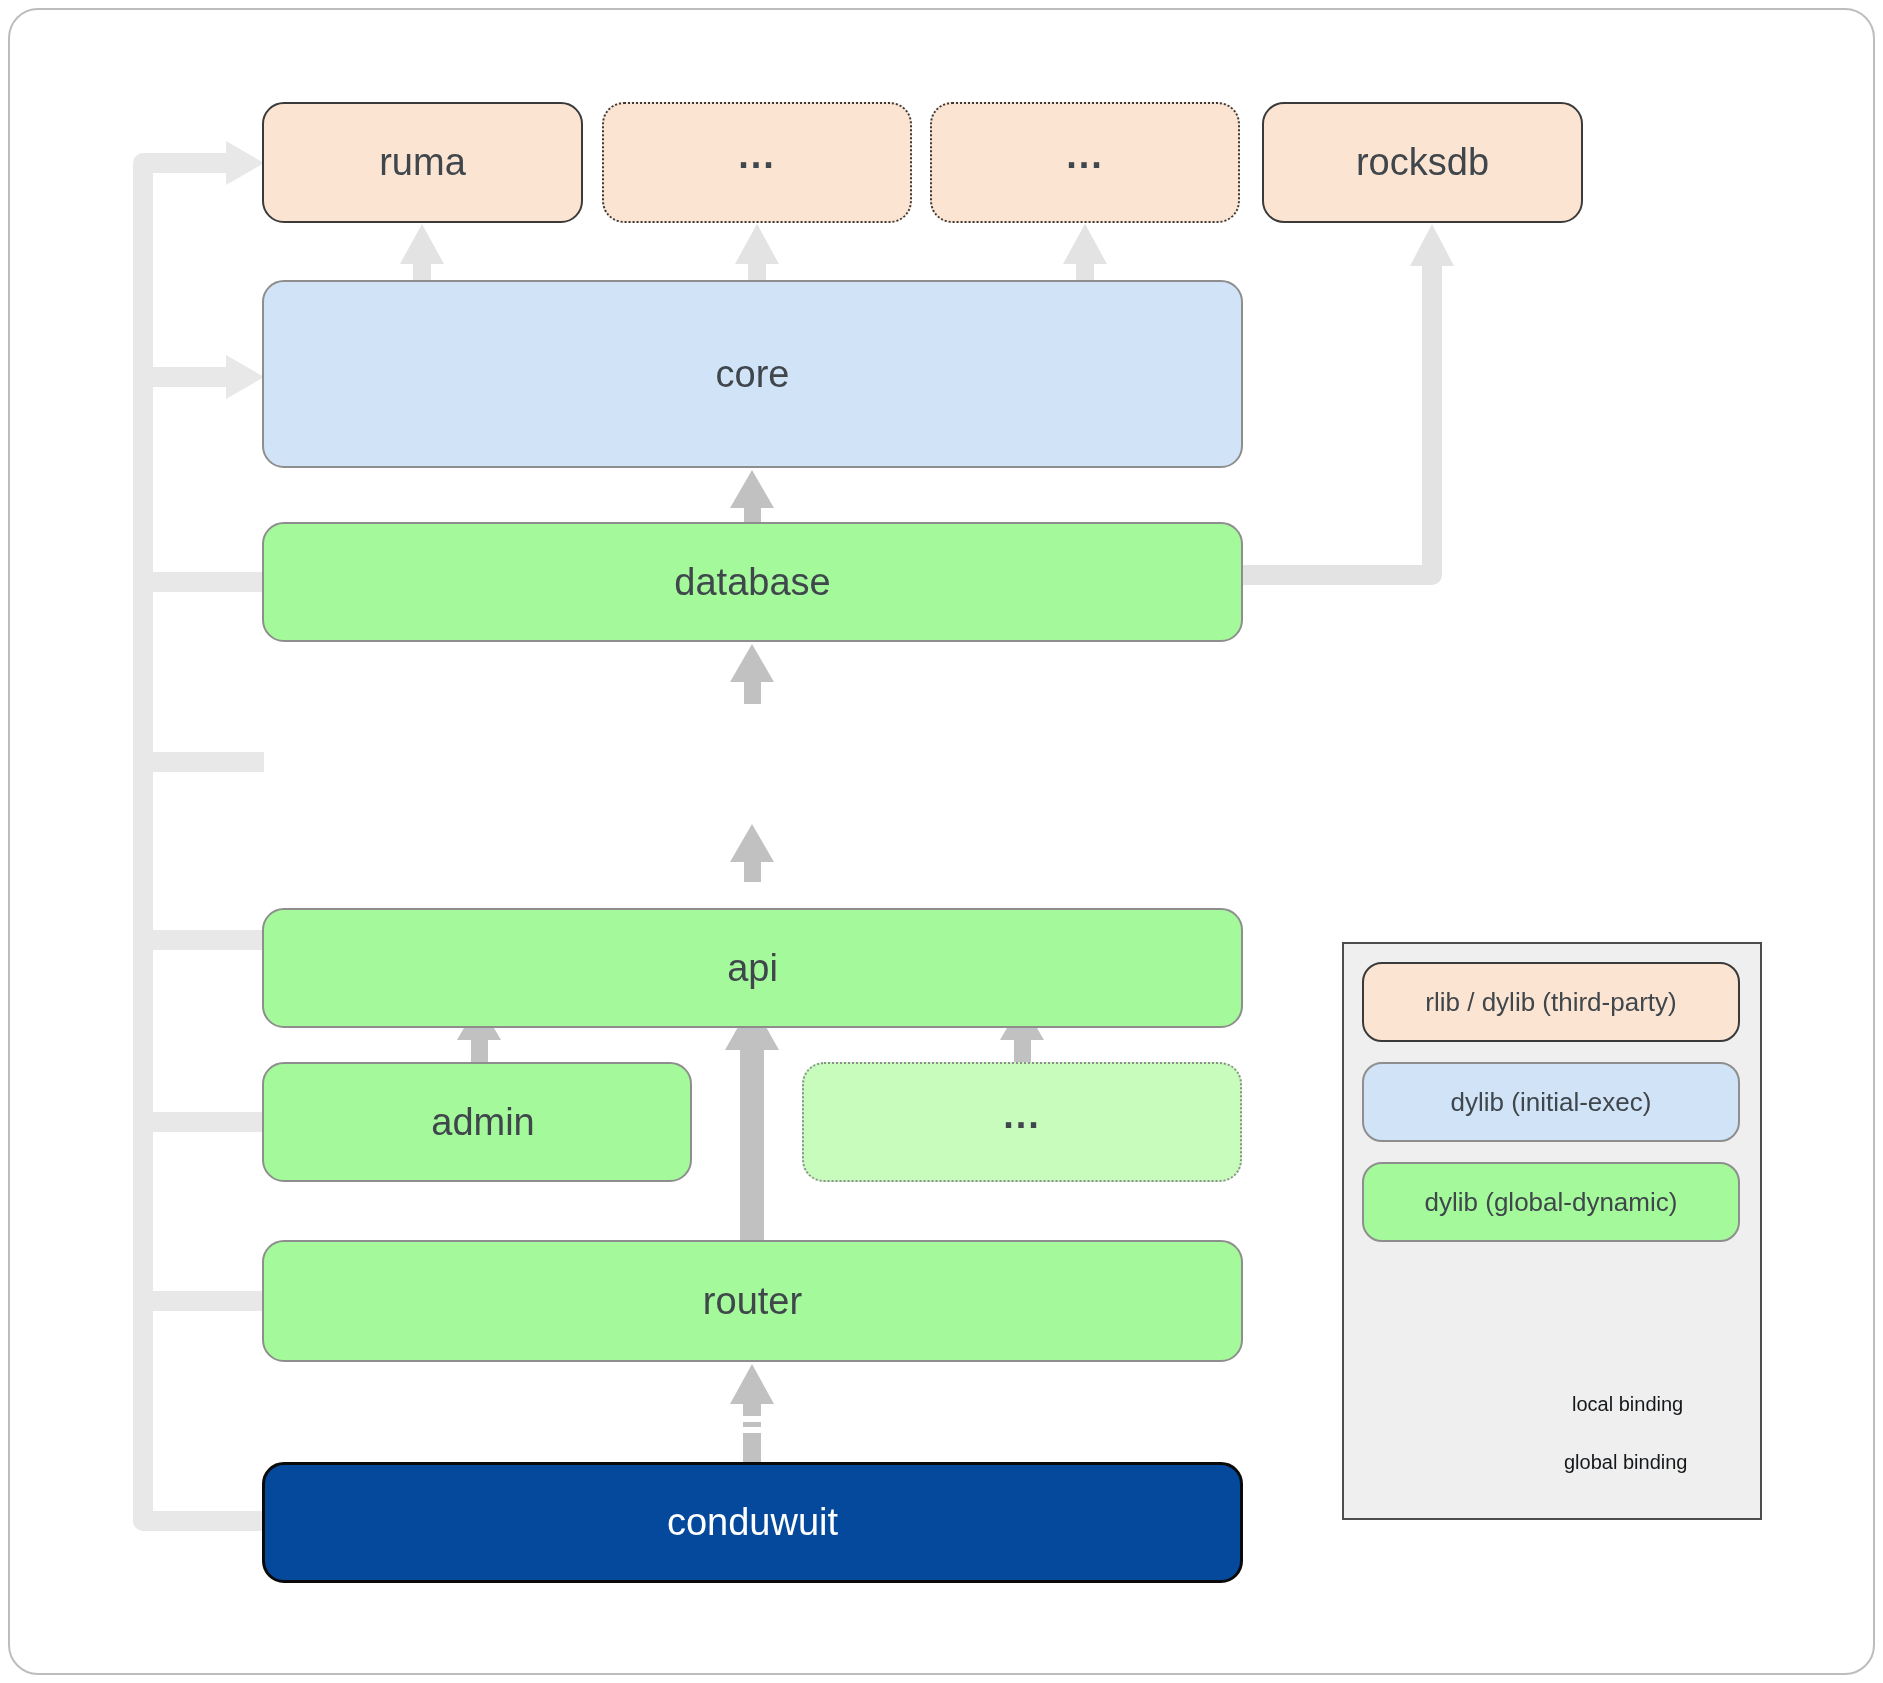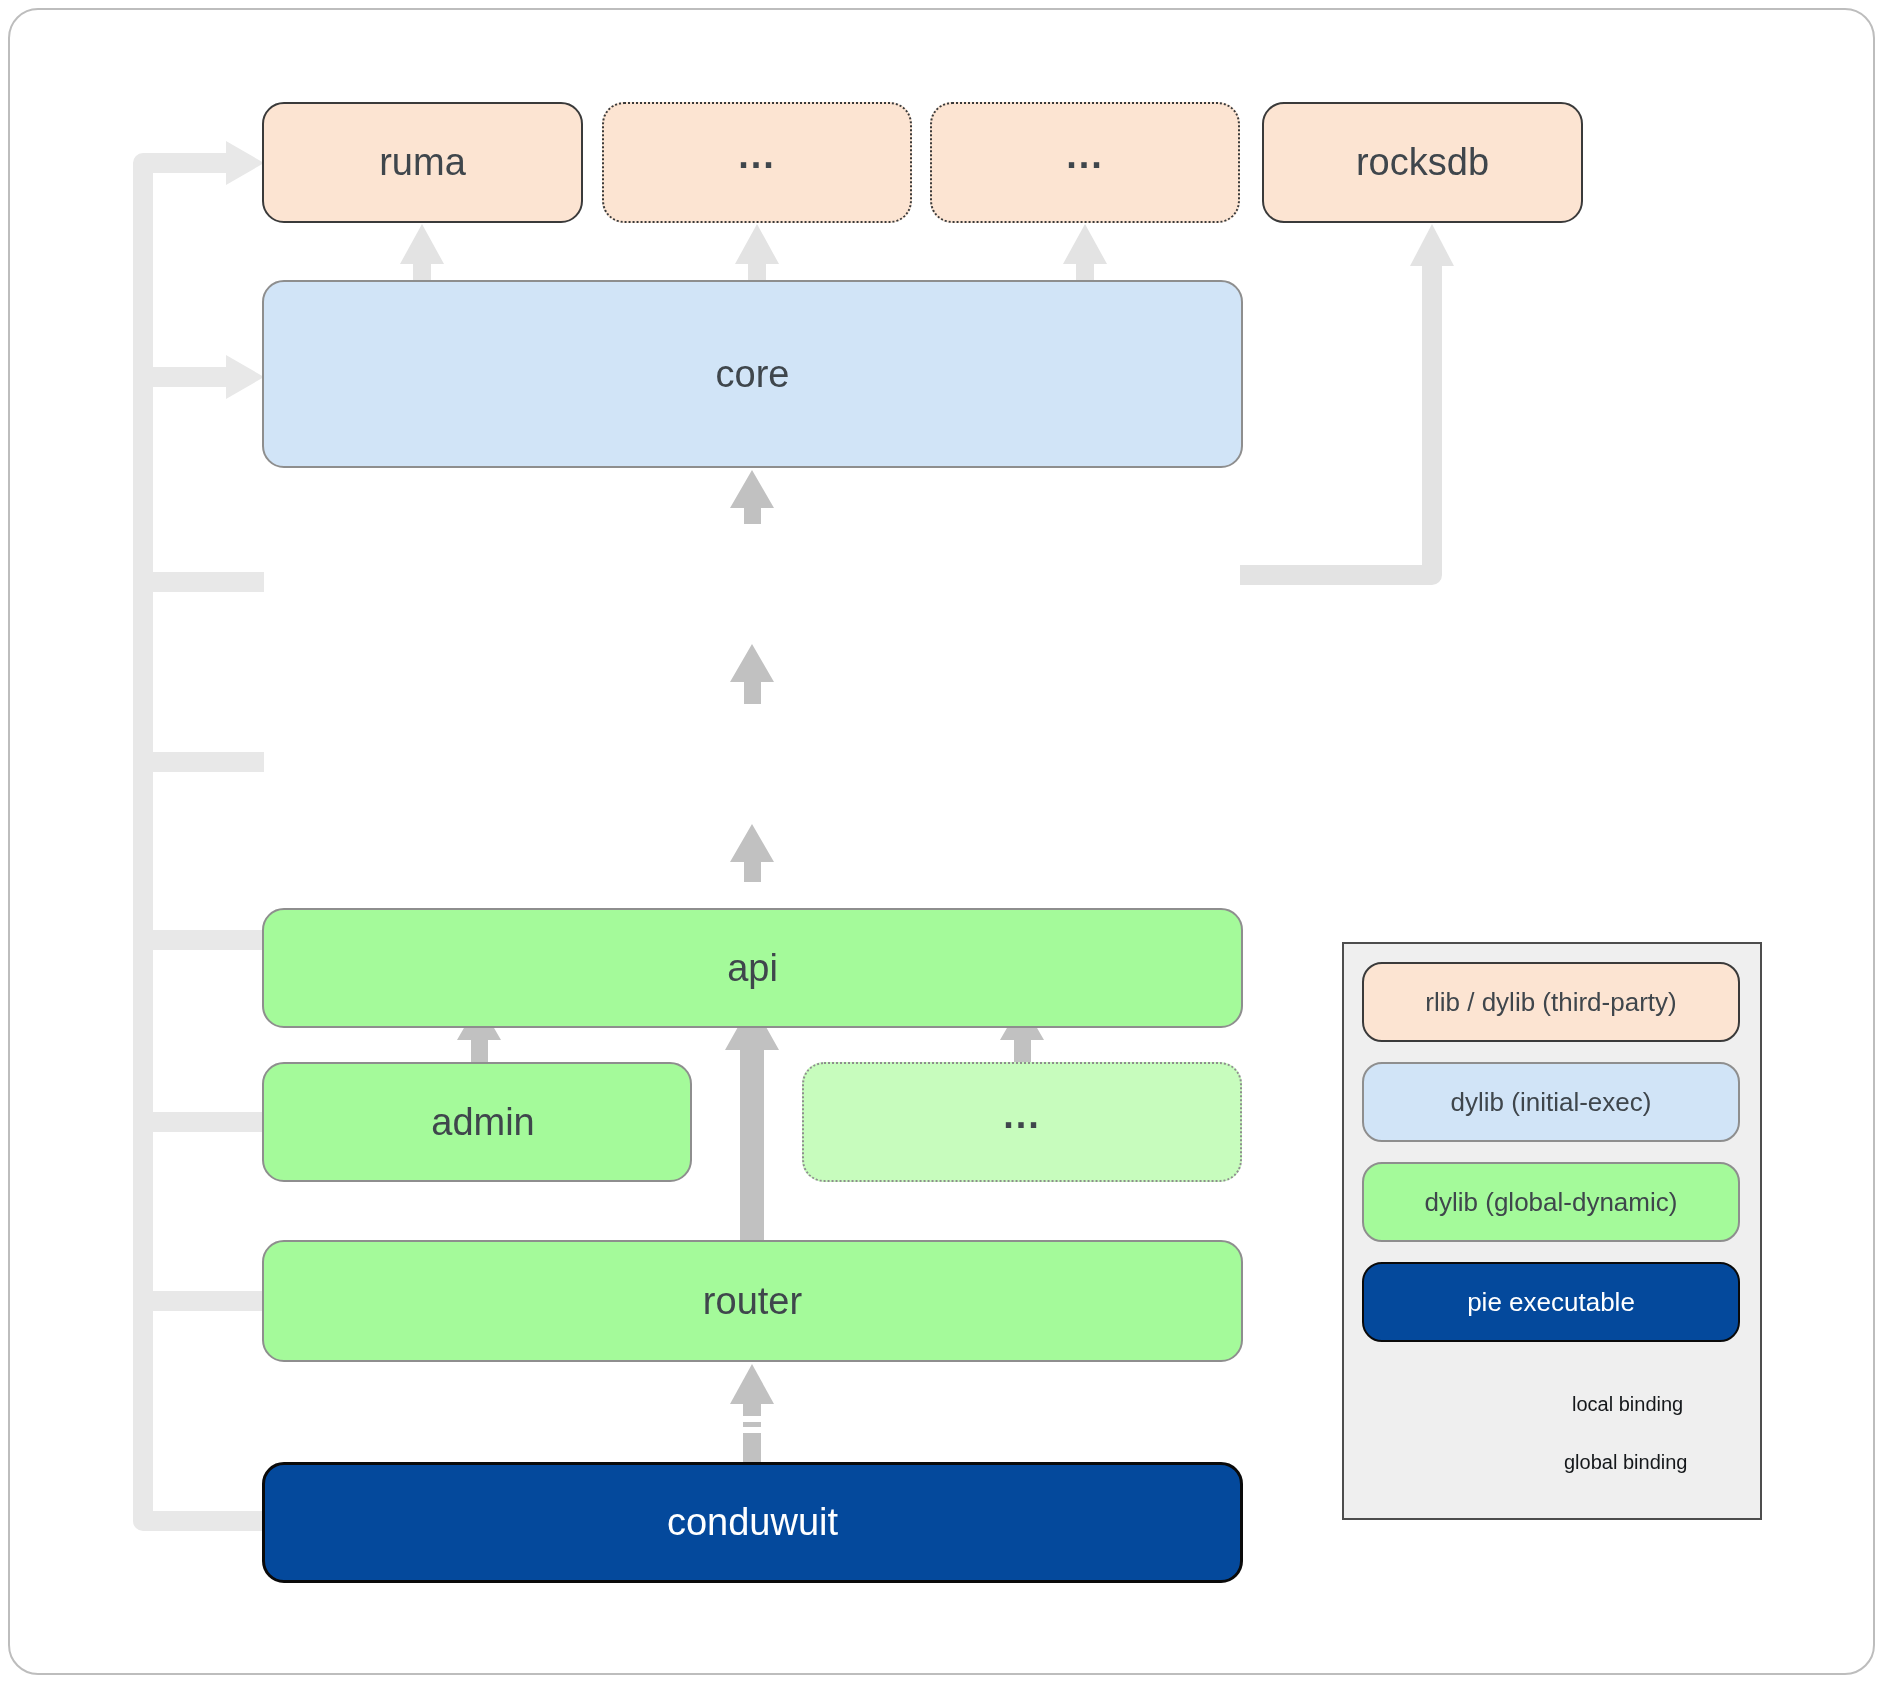--- a/index.html
+++ b/index.html
@@ -117,20 +117,23 @@
     <span class="dots">...</span>
   </div>
   <div class="node n-peach" style="left:1262px;top:102px;width:321px;height:121px;">
     <span>rocksdb</span>
   </div>
 
   <div class="node n-blue" style="left:262px;top:280px;width:981px;height:188px;">
     <span>core</span>
   </div>
 
+  <div class="node n-green" style="left:262px;top:522px;width:981px;height:120px;">
+    <span>database</span>
+  </div>
 
 
   <div class="node n-green" style="left:262px;top:880px;width:981px;height:120px;margin-top:28px;">
     <span>api</span>
   </div>
 
   <div class="node n-green" style="left:262px;top:1062px;width:430px;height:120px;padding-left:12px;">
     <span>admin</span>
   </div>
   <div class="node n-green-dotted" style="left:802px;top:1062px;width:440px;height:120px;">
@@ -148,20 +151,17 @@
   <div id="legend"></div>
   <div class="lg-item lg-1">
     <span>rlib / dylib (third-party)</span>
   </div>
   <div class="lg-item lg-3">
     <span>dylib (global-dynamic)</span>
   </div>
   <div class="lg-item lg-2">
     <span>dylib (initial-exec)</span>
   </div>
-  <div class="lg-item lg-4">
-    <span>pie executable</span>
-  </div>
   <div class="lg-binding-label bl-local">local binding</div>
   <div class="lg-binding-label bl-global">global binding</div>
 
   <div id="page-frame"></div>
 </div>
 
 </body></html>

